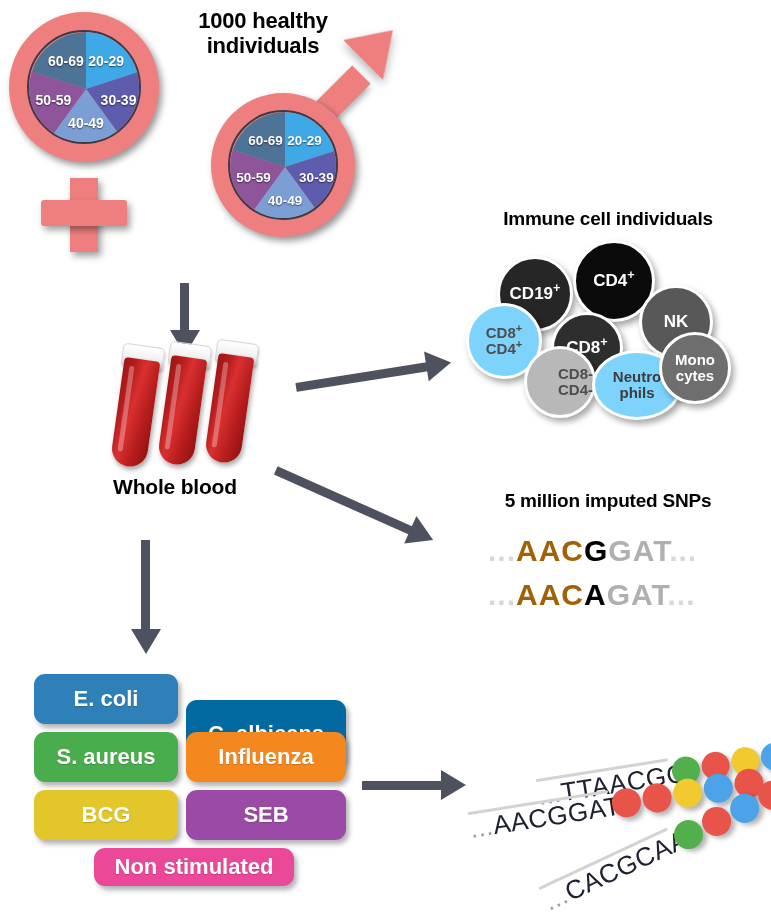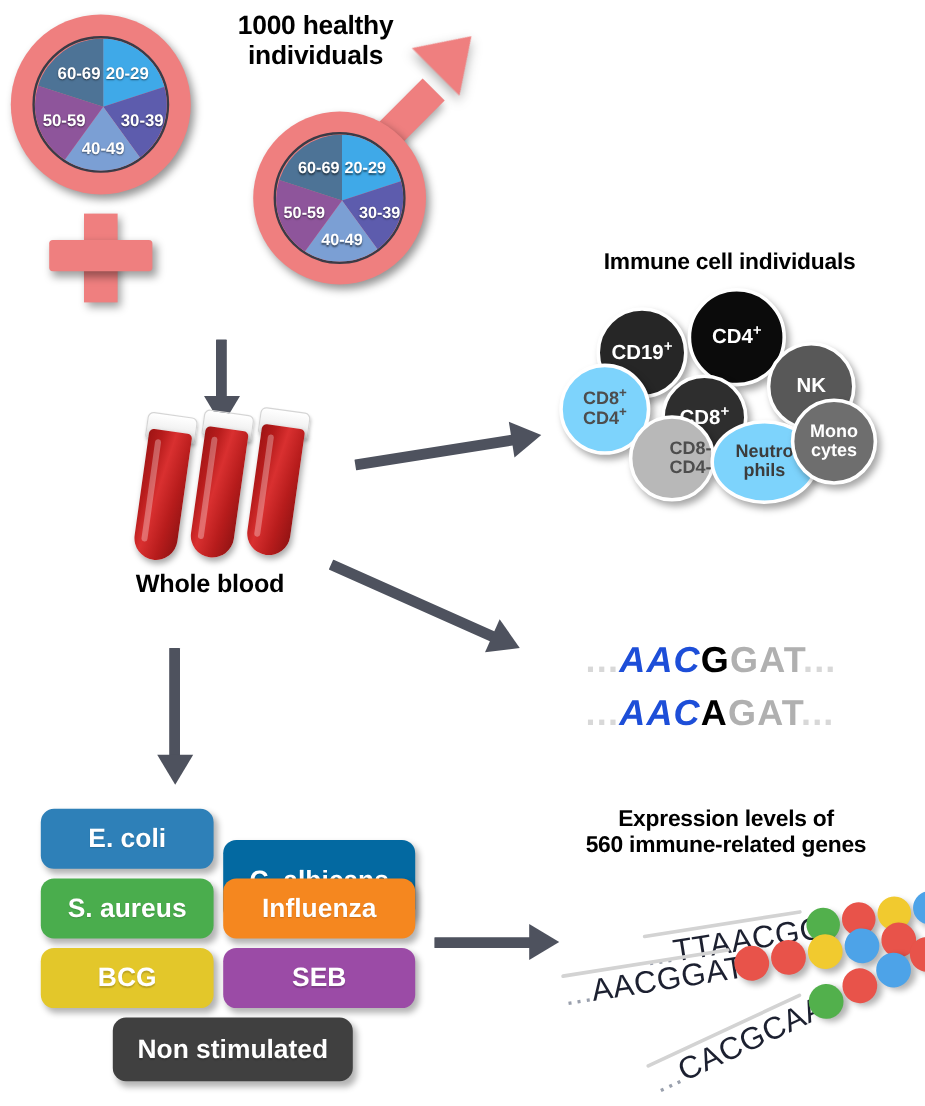--- a/index.html
+++ b/index.html
@@ -104,21 +104,21 @@
   }
   .cell sup { font-size: 0.74em; vertical-align: super; line-height: 0; }
 
   
   .snp-row {
     position: absolute; white-space: nowrap;
     font-family: "Liberation Sans", sans-serif;
     font-size: 30px; font-weight: bold;
     letter-spacing: 1px;
   }
-  .snp-row .fade { color: #1d4ed8; font-style: italic; }
+  .snp-row .fade { color: #a16207; }
   .snp-row .mid  { color: #b0b0b0; }
   .snp-row .hi   { color: #000000; }
   .snp-row .dots { color: #d8d8d8; }
 
   
   .pill {
     position: absolute;
     border-radius: 11px;
     color: #ffffff; font-weight: bold; font-size: 22px;
     display: flex; align-items: center; justify-content: center;
@@ -253,20 +253,21 @@
         <span>CD8-<br>CD4-</span>
       </div>
       <div class="cell" style="left: 592px; top: 350px; width: 90px; height: 70px; background: #7dd3fc; color: rgb(60, 60, 60); font-size: 15px;">
         <span>Neutro<br>phils</span>
       </div>
       <div class="cell" style="left: 659px; top: 332px; width: 72px; height: 72px; background: rgb(110, 110, 110); color: rgb(255, 255, 255); font-size: 15px;">
         <span>Mono<br>cytes</span>
       </div>
     </div>
 
+  <div class="title" id="t-snp">5 million imputed SNPs</div>
   <div id="snp-block">
       <div class="snp-row" style="left: 488px; top: 534px;"><span class="dots">...</span><span class="fade">AAC</span><span class="hi">G</span><span class="mid">GAT</span><span class="dots">...</span></div>
       <div class="snp-row" style="left: 488px; top: 578px;"><span class="dots">...</span><span class="fade">AAC</span><span class="hi">A</span><span class="mid">GAT</span><span class="dots">...</span></div>
     </div>
 
   <div id="stimulants">
       <div class="pill" style="left: 34px; top: 674px; width: 144px; height: 50px; background: rgb(46, 128, 184);">
         <span>E. coli</span>
       </div>
       <div class="pill" style="left: 186px; top: 700px; width: 160px; height: 68px; background: #0369a1;">
@@ -277,32 +278,30 @@
       </div>
       <div class="pill" style="left: 186px; top: 732px; width: 160px; height: 50px; background: rgb(245, 135, 31);">
         <span>Influenza</span>
       </div>
       <div class="pill" style="left: 34px; top: 790px; width: 144px; height: 50px; background: rgb(227, 199, 42);">
         <span>BCG</span>
       </div>
       <div class="pill" style="left: 186px; top: 790px; width: 160px; height: 50px; background: rgb(155, 75, 166);">
         <span>SEB</span>
       </div>
-      <div class="pill" style="left: 94px; top: 848px; width: 200px; height: 53px; background: #404040;">
+      <div class="pill" style="left: 94px; top: 848px; width: 200px; height: 38px; background: #ec4899;">
         <span>Non stimulated</span>
       </div>
     </div>
 
   <div class="arrow" style="left:362px; top:770px; width:110px; height:30px;">
     <div class="shaft" style="width:82px;"></div>
     <div class="head" style="left:79px;"></div>
   </div>
 
-  <div class="title" id="t-expr">Expression levels of
-560 immune-related genes</div>
   <div id="strands">
       <div class="strand" style="left: 538px; top: 775px; width: 0px; transform: rotate(-9deg);">
         <div class="line" style="width: 134px;"></div>
         <div class="seq"><span class="d">...</span>TTAACGG</div>
         <div class="bead" style="width: 28px; height: 28px; left: 136px; top: 5px; background: rgb(82, 176, 76);"></div>
         <div class="bead" style="width: 28px; height: 28px; left: 166px; top: 5px; background: rgb(232, 83, 74);"></div>
         <div class="bead" style="width: 28px; height: 28px; left: 196px; top: 5px; background: rgb(241, 202, 47);"></div>
         <div class="bead" style="width: 28px; height: 28px; left: 226px; top: 5px; background: rgb(77, 163, 232);"></div>
       </div>
       <div class="strand" style="left: 470px; top: 808px; width: 0px; transform: rotate(-9deg);">

